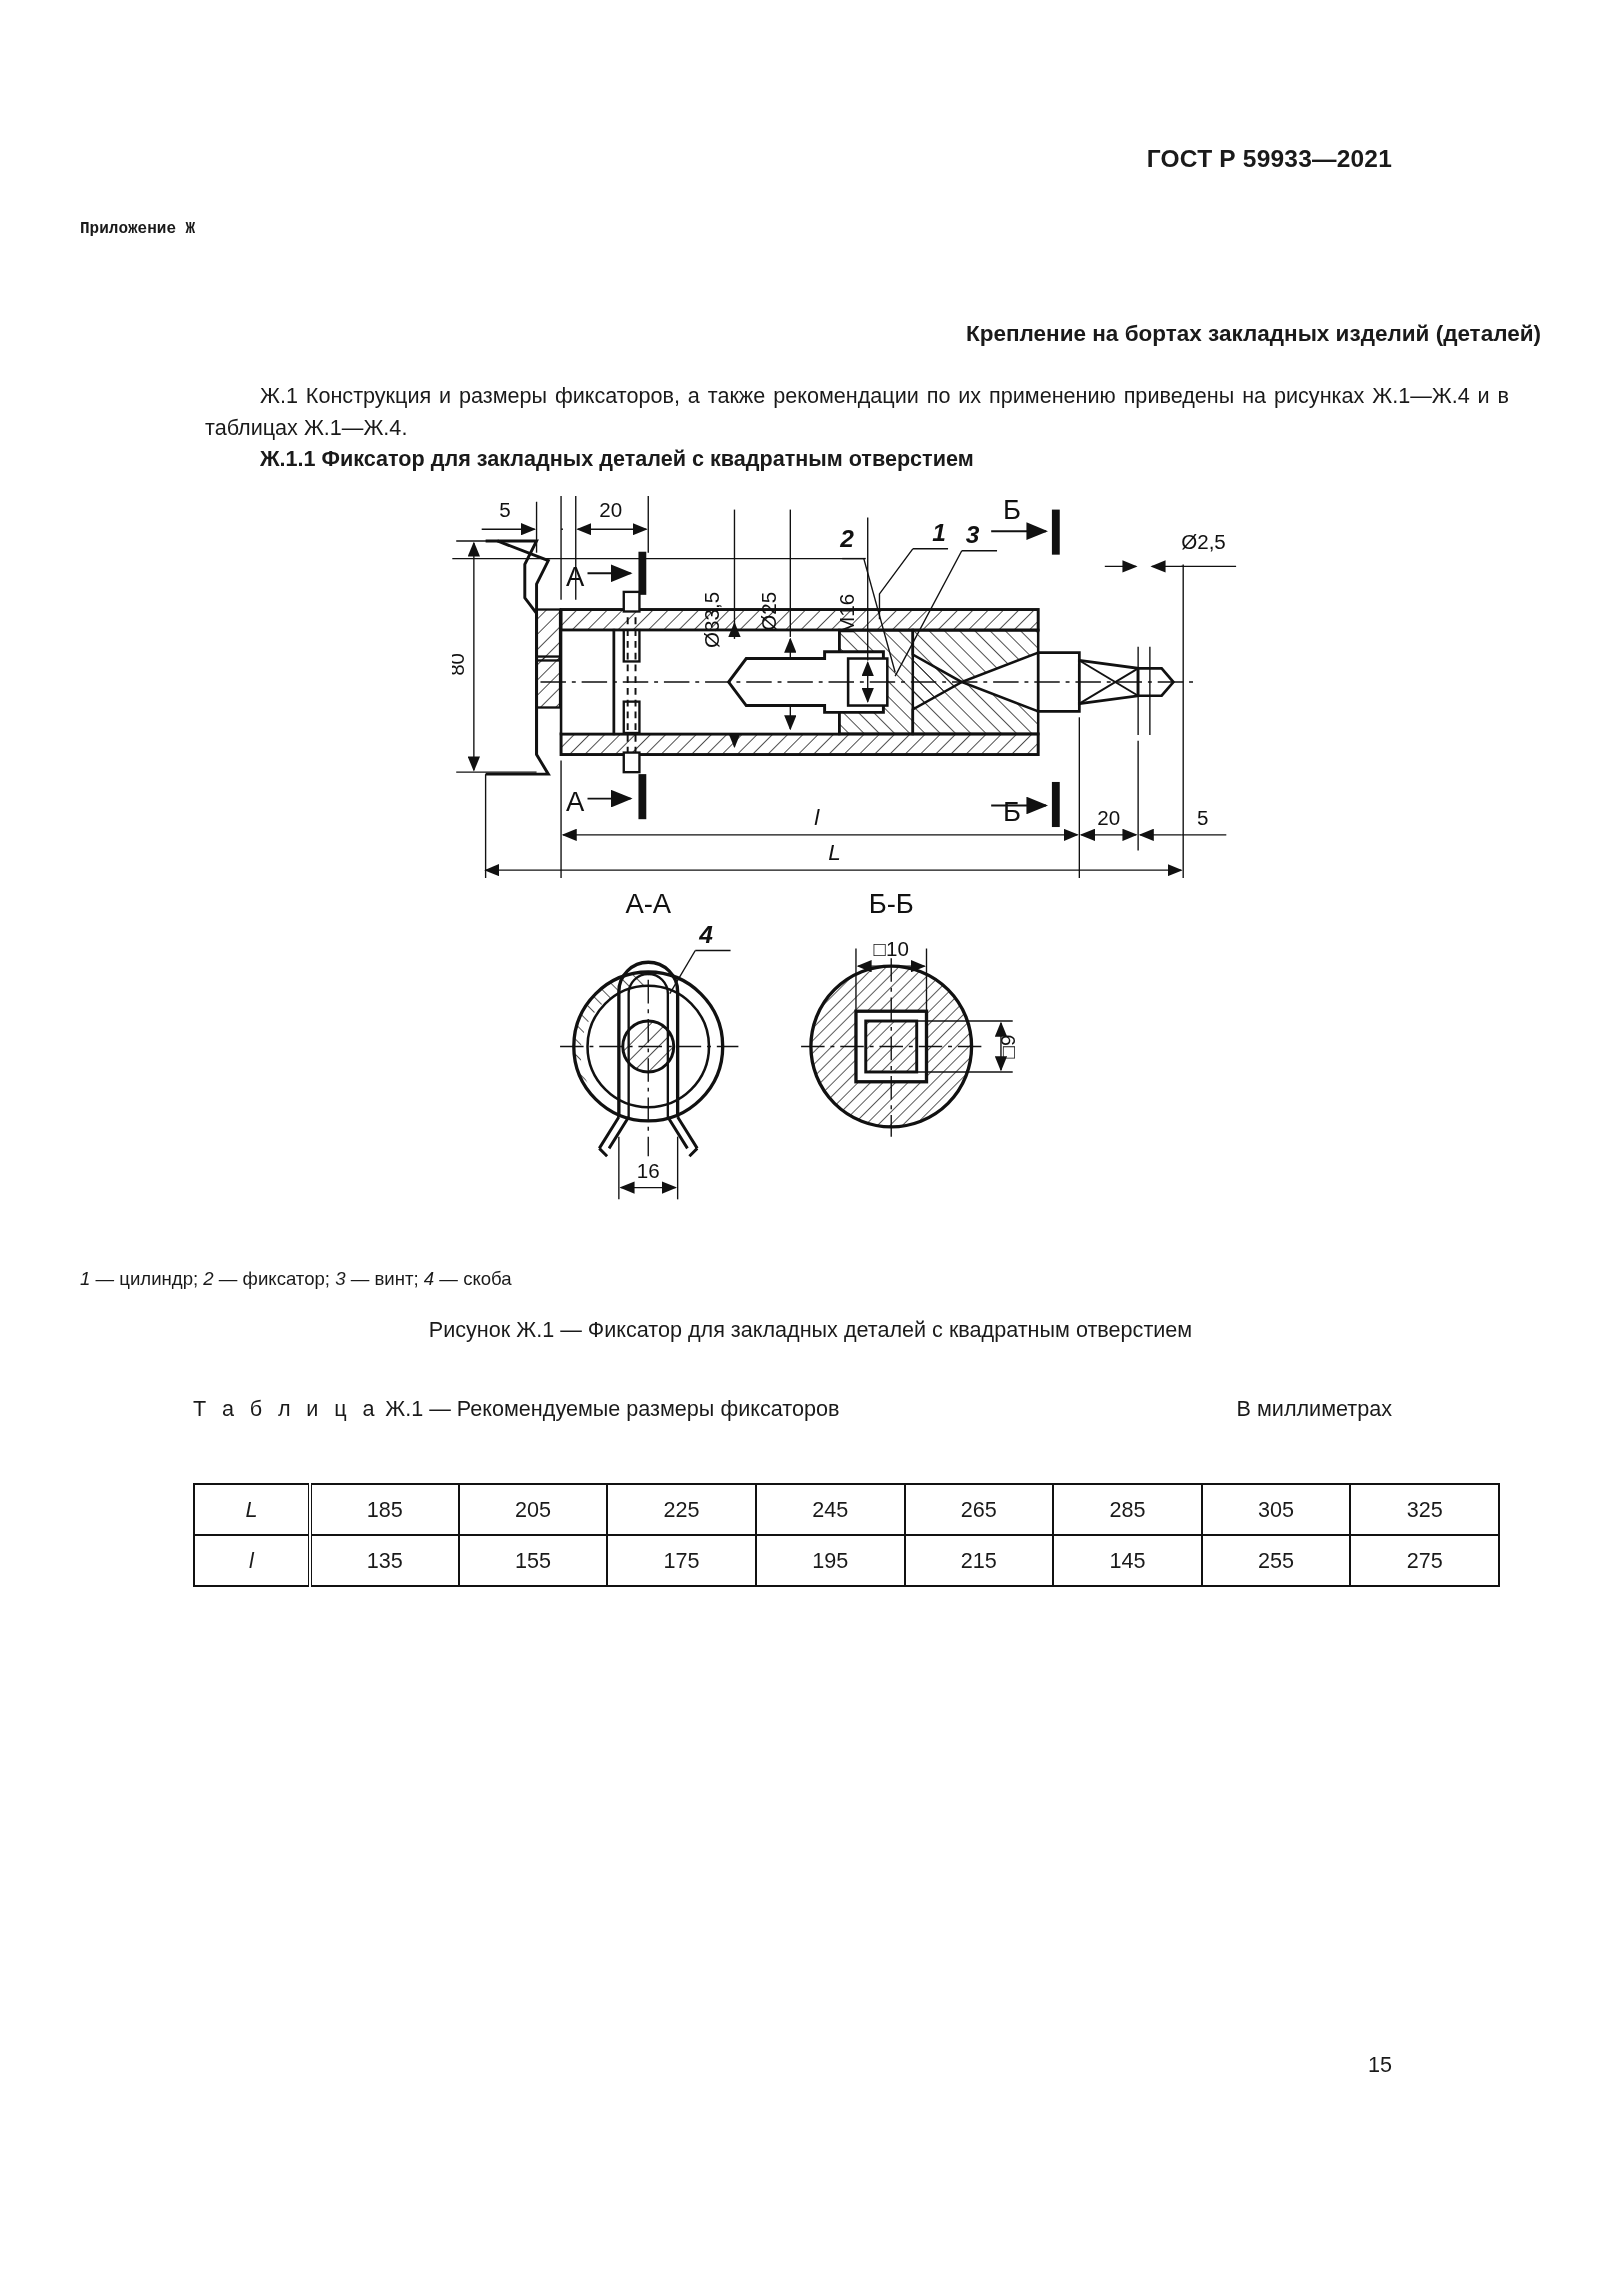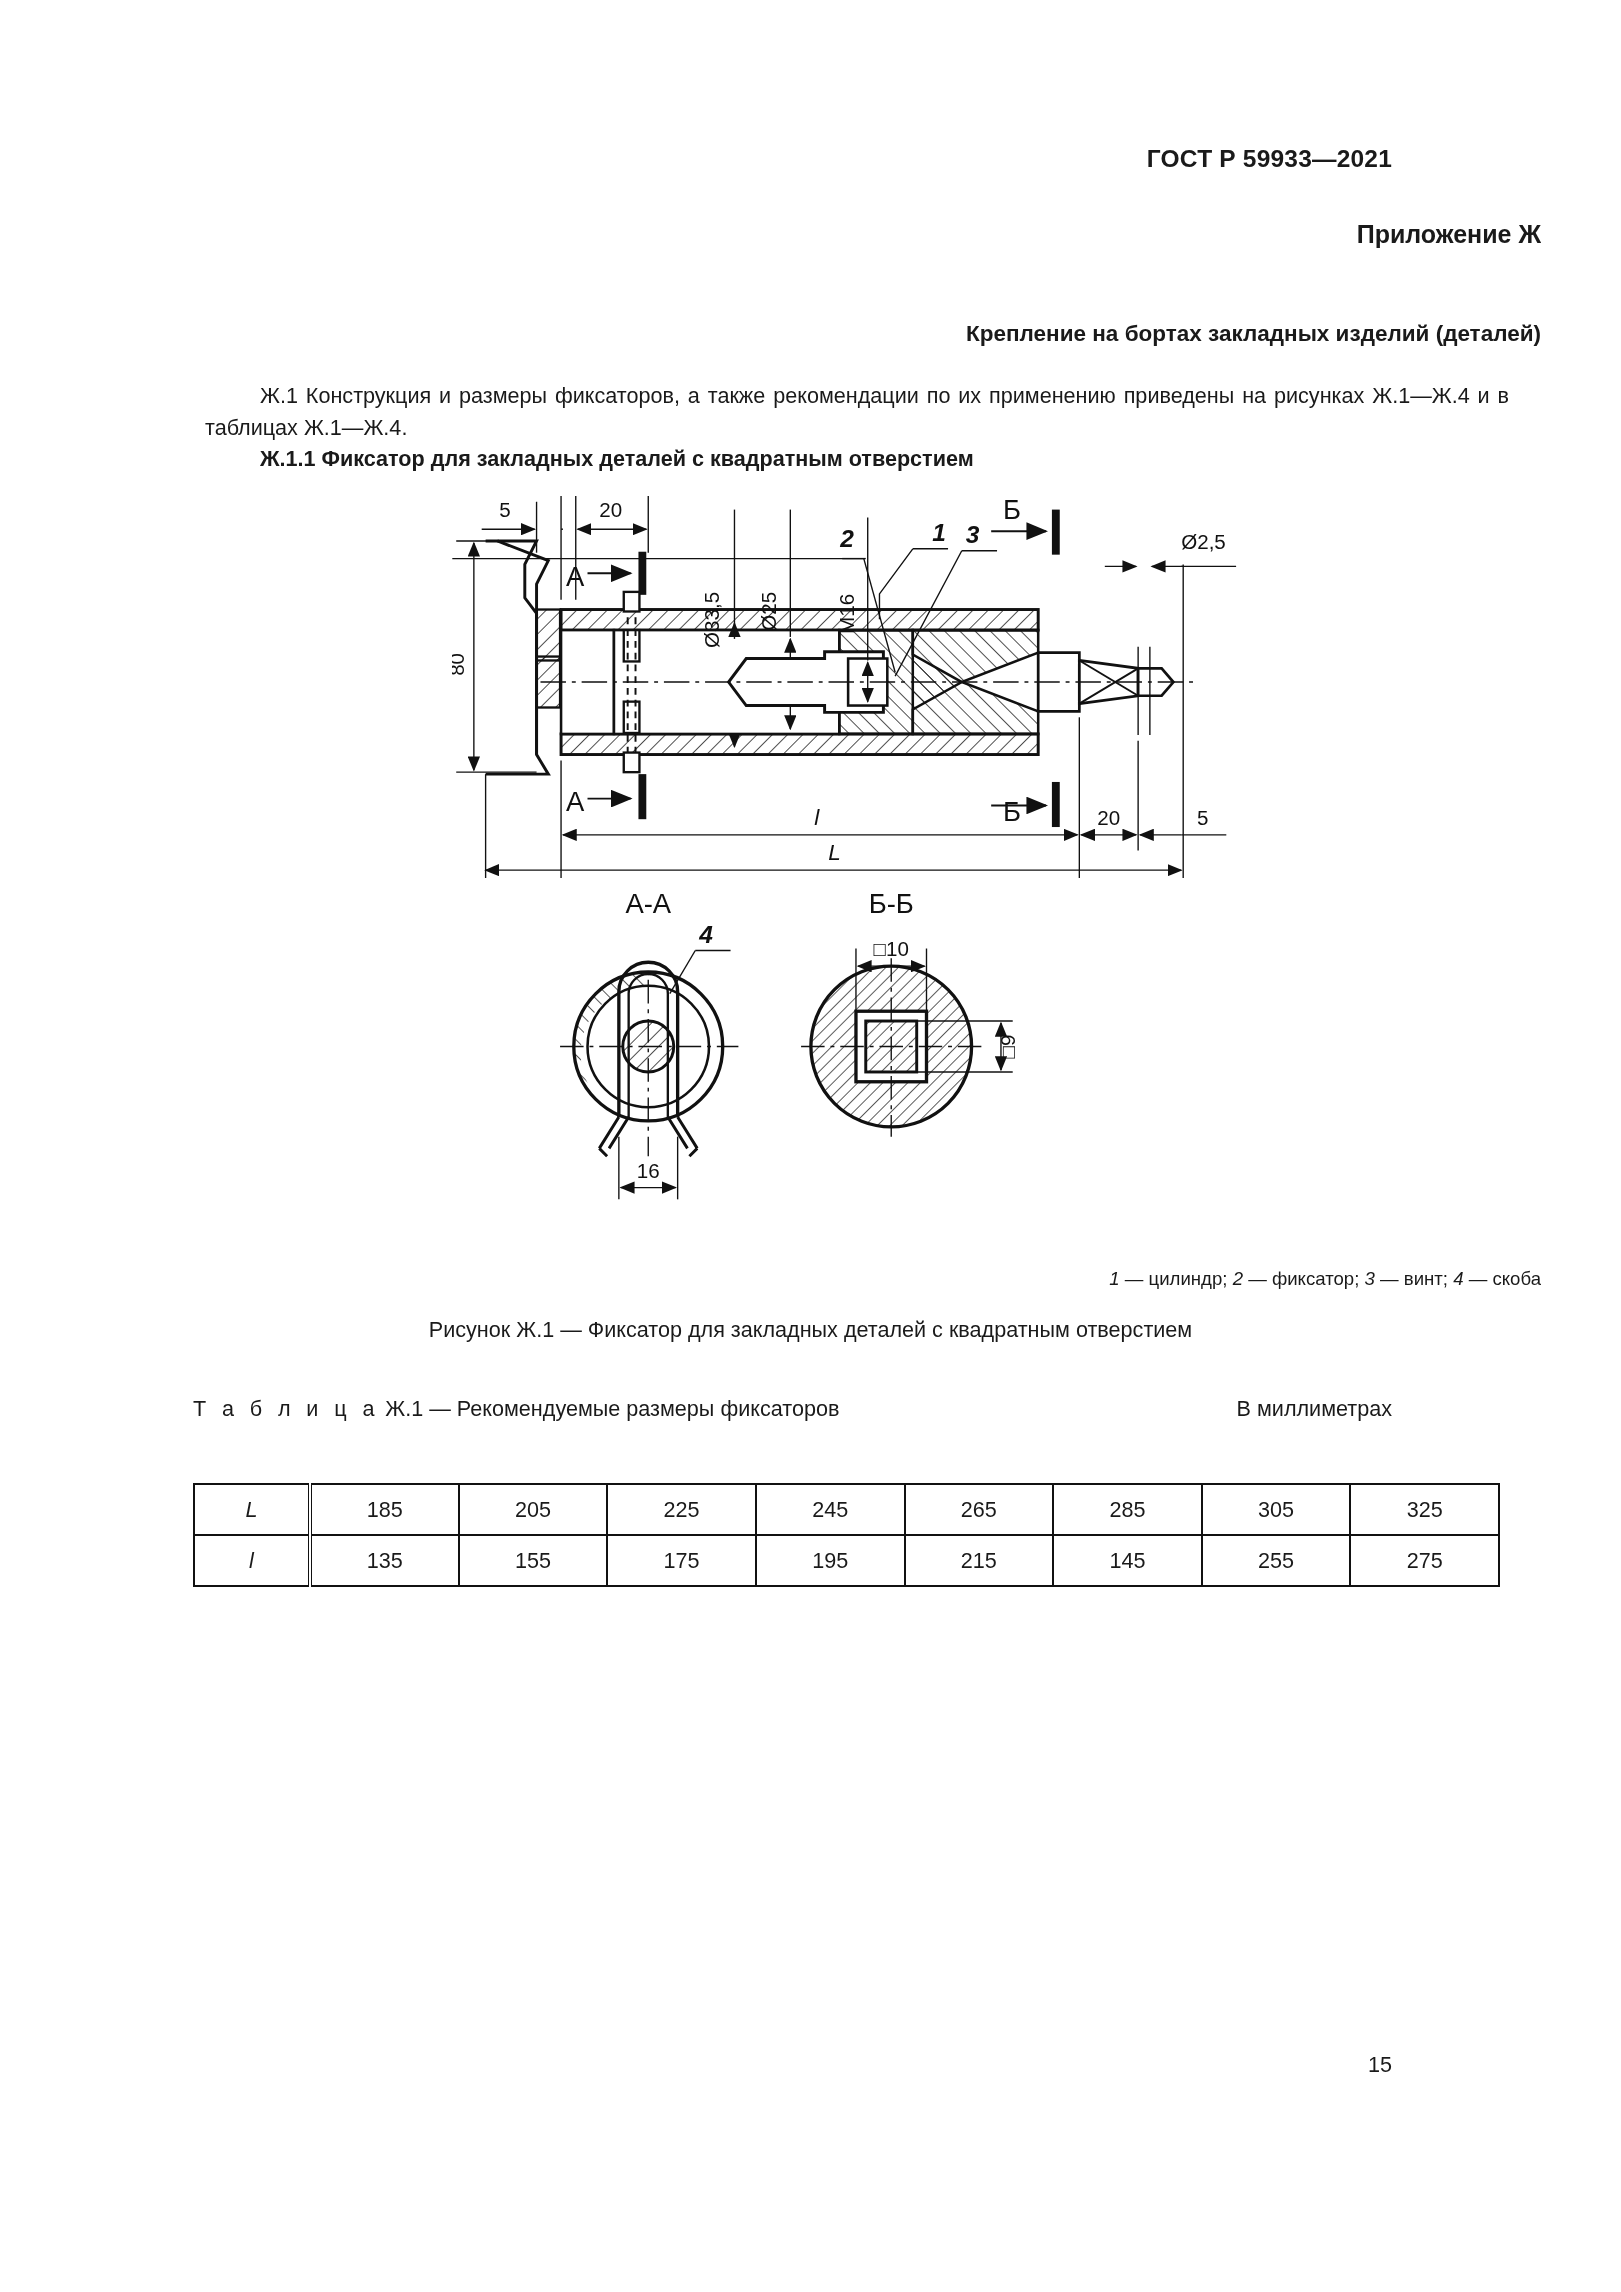--- a/index.html
+++ b/index.html
@@ -30,23 +30,24 @@
     letter-spacing: 0.2px;
     white-space: nowrap;
   }
 
   
   .appendix-title {
     position: absolute;
     top: 220px;
     left: 0;
     right: 0;
-    text-align: right;
-    font-size: 25px;
+    text-align: left;
+    font-size: 16px;
     font-weight: bold;
+    font-family: Liberation Mono, monospace;
   }
   .appendix-sub {
     position: absolute;
     top: 251px;
     left: 0;
     right: 0;
     text-align: center;
     font-size: 21.6px;
     font-weight: bold;
   }
@@ -90,21 +91,21 @@
     height: 774px;
   }
   .drawing-wrap svg { display: block; }
 
   
   .fig-legend {
     position: absolute;
     top: 1268px;
     left: 0;
     right: 0;
-    text-align: right;
+    text-align: left;
     font-size: 18.6px;
   }
   .fig-legend i { font-style: italic; }
   .fig-caption {
     position: absolute;
     top: 1317px;
     left: 0;
     right: 0;
     text-align: center;
     font-size: 21.6px;

